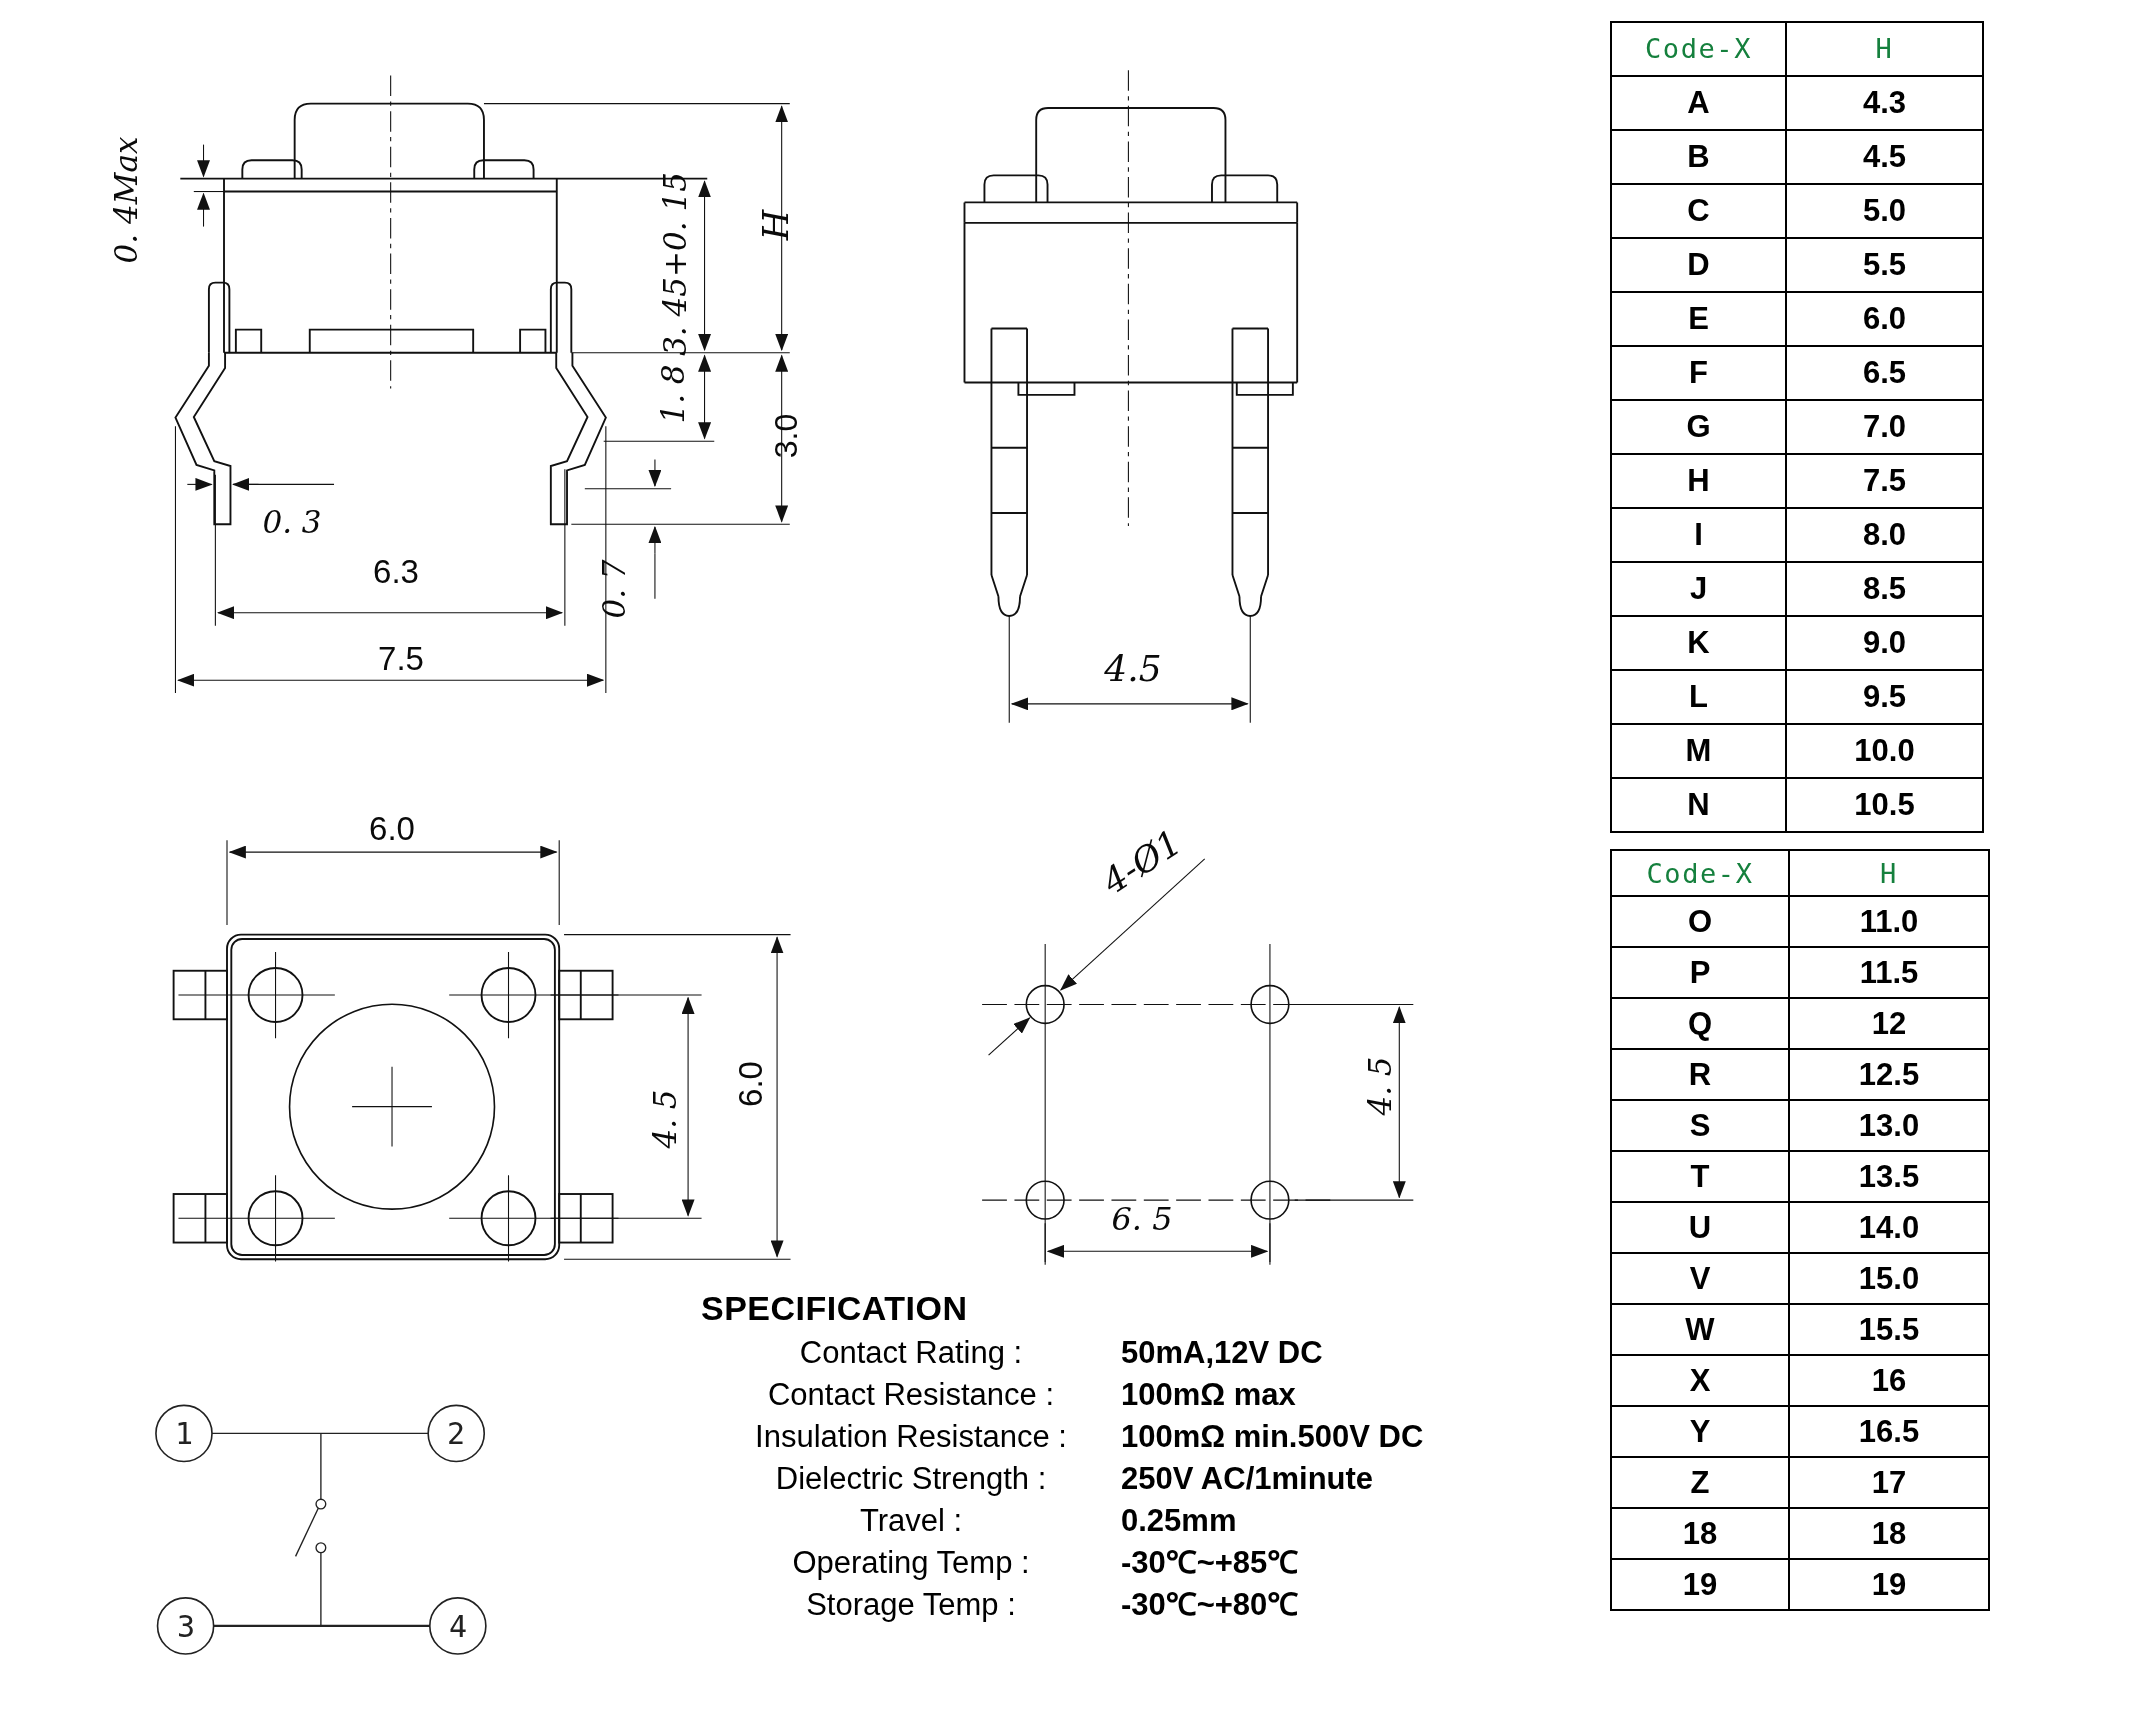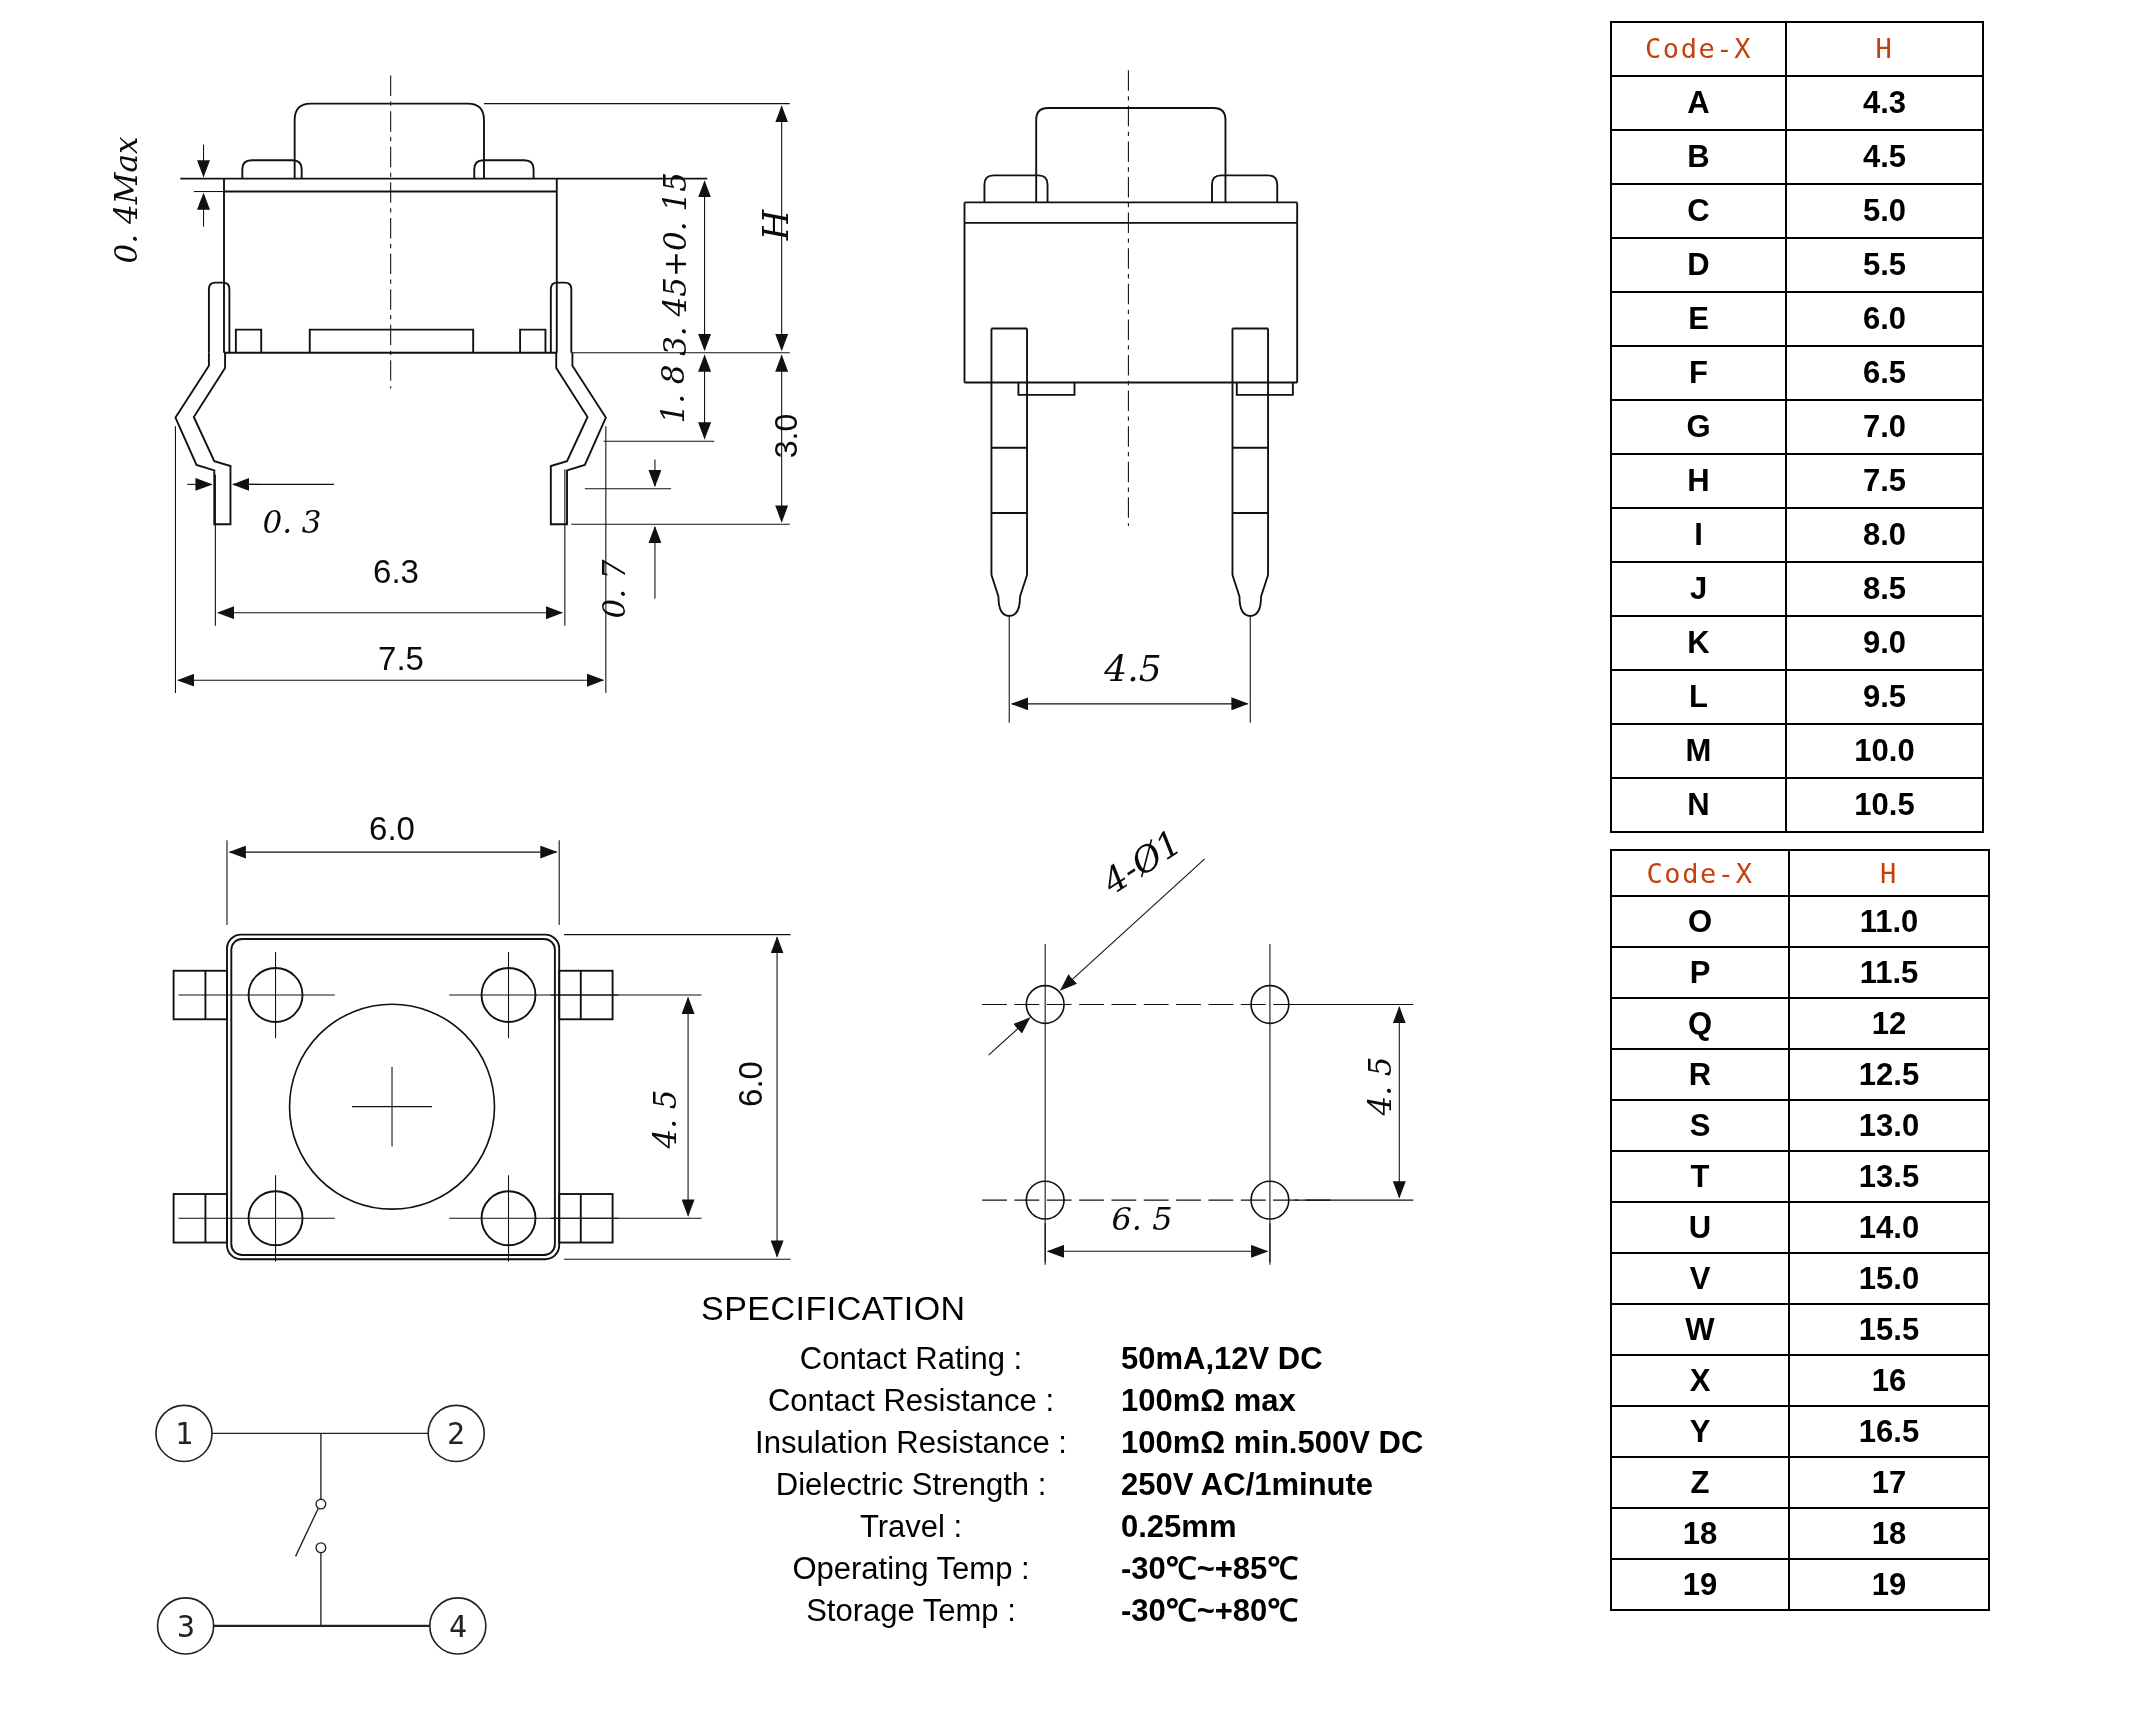--- a/index.html
+++ b/index.html
@@ -12,36 +12,36 @@
     position:absolute;white-space:nowrap;color:#0a0a0a;
     transform:translate(-50%,-50%);
   }
   .rot{transform:translate(-50%,-50%) rotate(-90deg);}
   .slant{transform:translate(-50%,-50%) rotate(-33deg);}
   .it{font-family:"DejaVu Serif",serif;font-style:italic;font-size:31px;}
   .sans{font-family:"Liberation Sans",sans-serif;font-size:33px;}
   .mono{font-family:"DejaVu Sans Mono",monospace;font-size:30px;color:#222;}
   
   .spec{position:absolute;left:701px;top:1289px;width:820px;}
-  .spec-title{font-size:34px;font-weight:400;letter-spacing:0.5px;margin-bottom:10px;}
+  .spec-title{font-size:34px;font-weight:700;letter-spacing:0.5px;margin-bottom:4px;}
   .spec-row{display:flex;font-size:31px;line-height:42px;}
   .spec-label{width:420px;flex:none;text-align:center;}
   .spec-value{flex:1;font-weight:bold;}
   
   table.codes{
     position:absolute;border-collapse:collapse;table-layout:fixed;
     background:#fff;
   }
   table.codes td{
     border:2.2px solid #000;text-align:center;vertical-align:middle;
     font-size:31px;font-weight:700;padding:0;
   }
   table.codes tr.hdr td{
     font-family:"DejaVu Sans Mono",monospace;font-weight:400;
-    color:#c2410c;font-size:27px;letter-spacing:1.6px;
+    color:#15803d;font-size:27px;letter-spacing:1.6px;
   }
   #table1 tr{height:54px;}
   #table2 tr{height:51px;}
   #table2 tr.hdr{height:46px;}
 </style>
 </head>
 <body>
 
 <svg class="panel" style="left:32px;top:54px;" width="809" height="809" viewBox="0 0 1500 1500">
   <defs>

